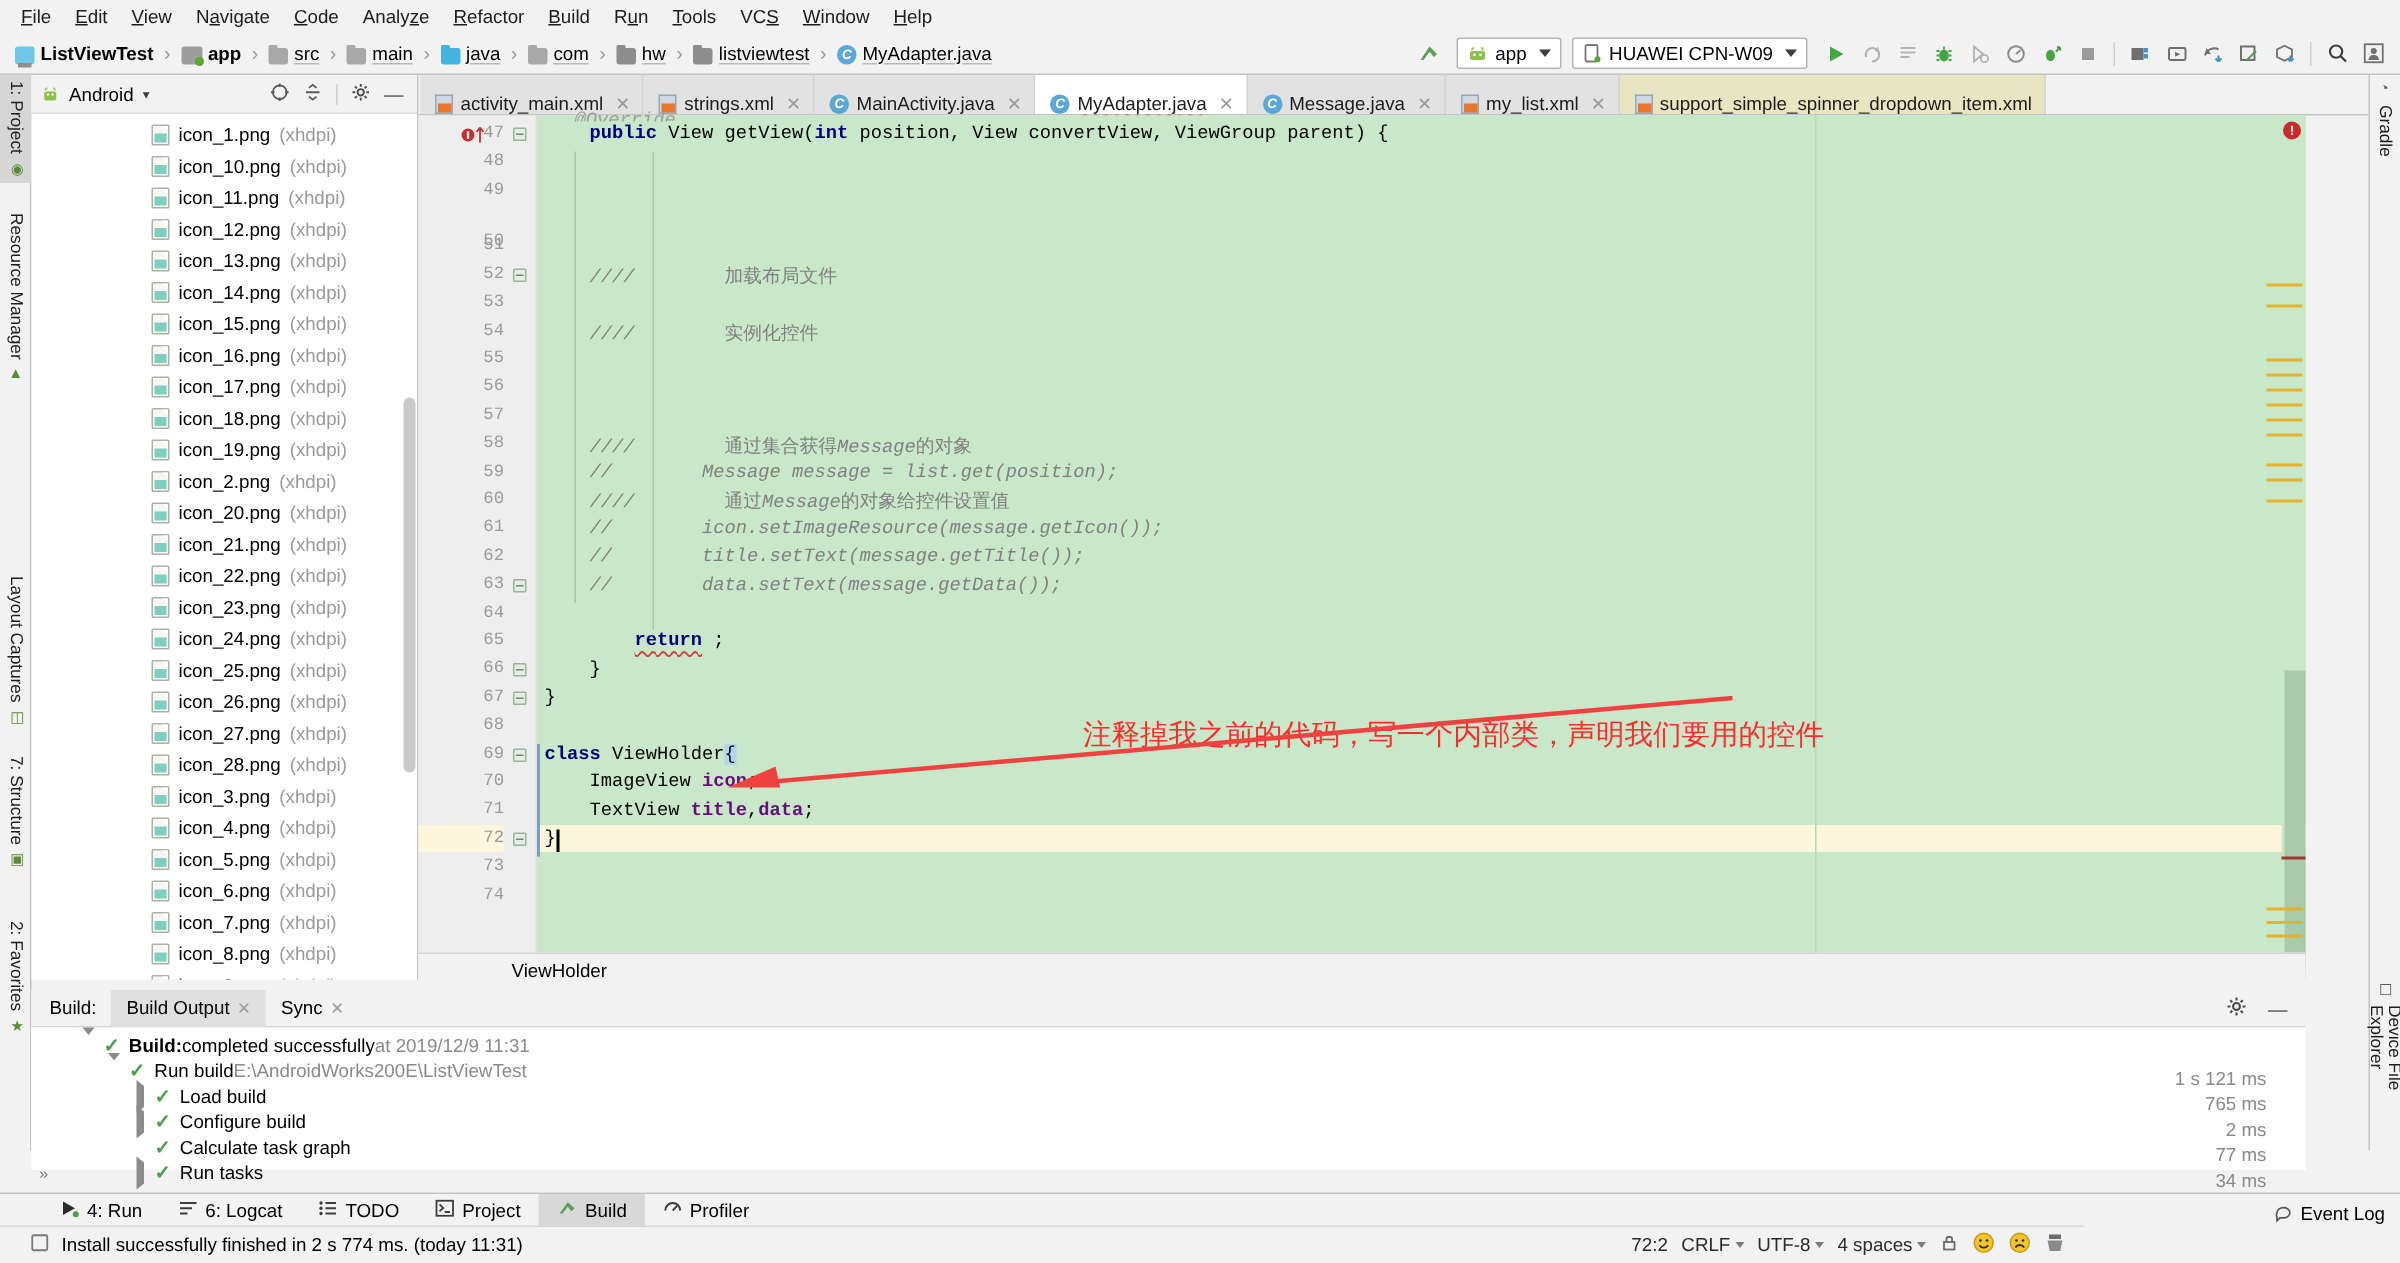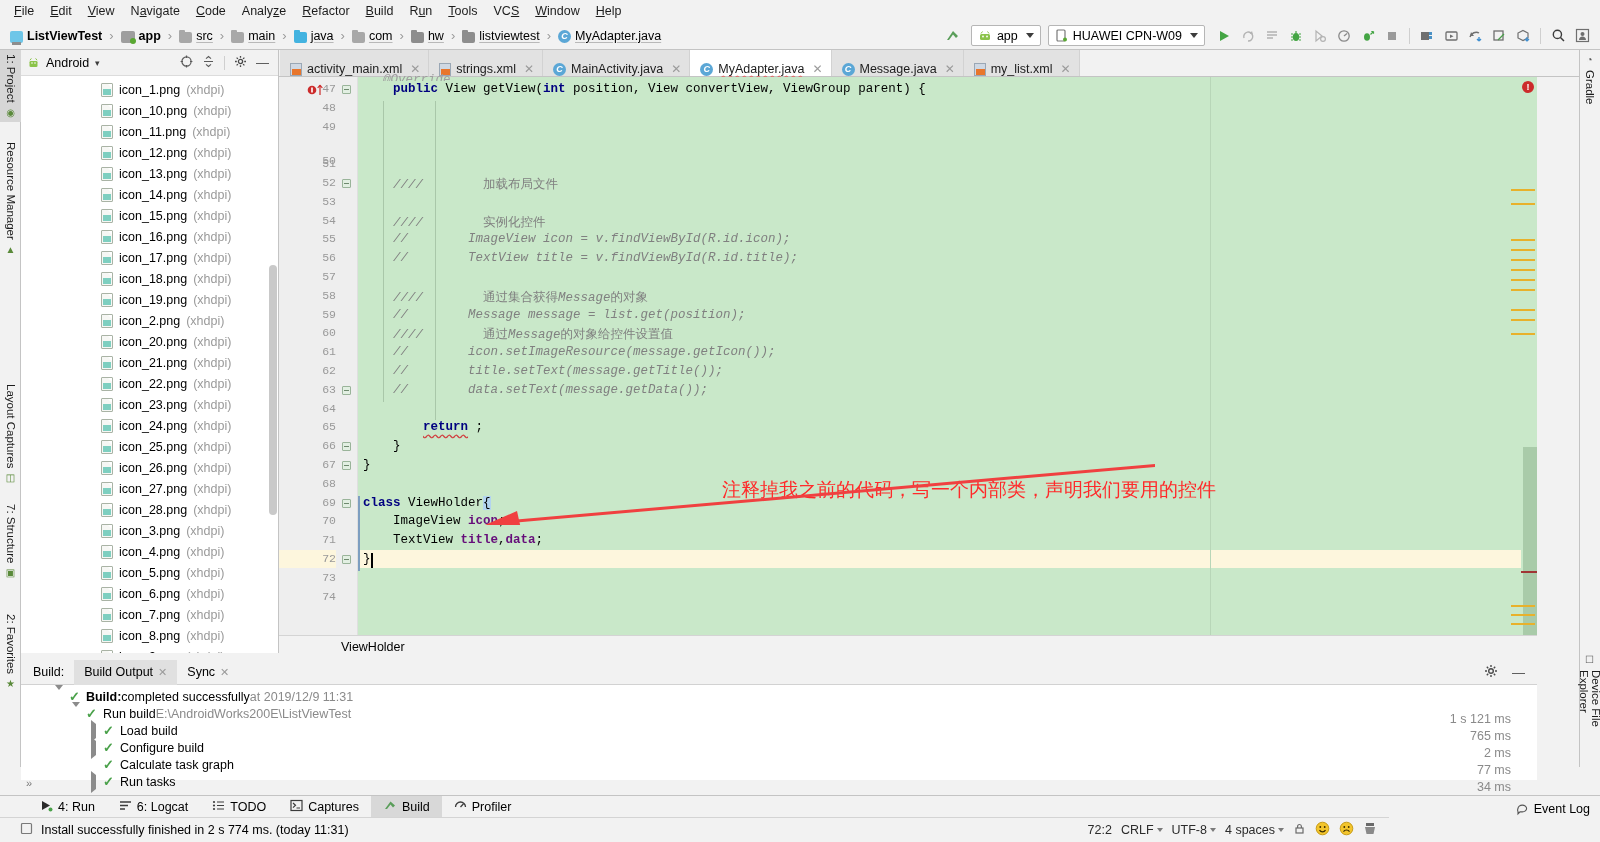--- a/index.html
+++ b/index.html
@@ -398,20 +398,24 @@
         </div>
         <div class="tab">
           <i class="ico cbadge">C</i>
           <span class="">Message.java</span>
           <span class="x">✕</span>
         </div>
         <div class="tab">
           <i class="ico xmlico"></i>
           <span class="">my_list.xml</span>
           <span class="x">✕</span>
+        </div>
+        <div class="tab yellow">
+          <i class="ico xmlico"></i>
+          <span class="">support_simple_spinner_dropdown_item.xml</span>
         </div>
       </div>
   </div>
 
   <div class="vstrip" id="vstrip">
       <div class="vitem sel" style="top: 0px;">
         <span>1: Project</span>
         <span style="font-size:10px;color:#5a8a3a;">◉</span>
       </div>
       <div class="vitem" style="top: 88px;">
@@ -651,22 +655,20 @@
       </div>
     <div class="codearea" id="codearea">
         <div class="cl cmt" style="top: -4px; left: 25px; color: rgb(158, 158, 158); overflow: hidden; height: 8px;">@Override</div>
         <div class="cl" style="top: 5px; left: 5px;">    <span class="kw">public</span> View getView(<span class="kw">int</span> position, View convertView, ViewGroup parent) {</div>
         <div class="cl" style="top: 23.8px; left: 5px;"></div>
         <div class="cl" style="top: 42.6px; left: 5px;"></div>
         <div class="cl" style="top: 61.4px; left: 5px;"></div>
         <div class="cl" style="top: 80.2px; left: 5px;"></div>
         <div class="cl" style="top: 99px; left: 5px;">    <span class="cmt">////</span>        <span class="cmtcn">加载布局文件</span></div>
         <div class="cl" style="top: 136.6px; left: 5px;">    <span class="cmt">////</span>        <span class="cmtcn">实例化控件</span></div>
-        <div class="cl" style="top: 155.4px; left: 5px;">    <span class="cmt">//        ImageView icon = v.findViewById(R.id.icon);</span></div>
-        <div class="cl" style="top: 174.2px; left: 5px;">    <span class="cmt">//        TextView title = v.findViewById(R.id.title);</span></div>
         <div class="cl" style="top: 211.8px; left: 5px;">    <span class="cmt">////</span>        <span class="cmtcn">通过集合获得</span><span class="cmt">Message</span><span class="cmtcn">的对象</span></div>
         <div class="cl" style="top: 230.6px; left: 5px;">    <span class="cmt">//        Message message = list.get(position);</span></div>
         <div class="cl" style="top: 249.4px; left: 5px;">    <span class="cmt">////</span>        <span class="cmtcn">通过</span><span class="cmt">Message</span><span class="cmtcn">的对象给控件设置值</span></div>
         <div class="cl" style="top: 268.2px; left: 5px;">    <span class="cmt">//        icon.setImageResource(message.getIcon());</span></div>
         <div class="cl" style="top: 287px; left: 5px;">    <span class="cmt">//        title.setText(message.getTitle());</span></div>
         <div class="cl" style="top: 305.8px; left: 5px;">    <span class="cmt">//        data.setText(message.getData());</span></div>
         <div class="cl" style="top: 324.6px; left: 5px;"></div>
         <div class="cl" style="top: 343.4px; left: 5px;">        <span class="kw redwave">return</span> ;</div>
         <div class="cl" style="top: 362.2px; left: 5px;">    }</div>
         <div class="cl" style="top: 381px; left: 5px;">}</div>
@@ -833,21 +835,21 @@
             <circle cx="2" cy="10" r="1.1" fill="#3c3c3c"></circle>
             <path d="M5 3h7M5 6.5h7M5 10h7" stroke="#3c3c3c" stroke-width="1.2"></path>
           </svg></span>
         <span>TODO</span>
       </div>
       <div class="tbitem">
         <span><svg width="13" height="13" viewBox="0 0 13 13">
             <rect x="1" y="1.5" width="11" height="10" fill="none" stroke="#3c3c3c" stroke-width="1.2"></rect>
             <path d="M3 4l2.5 2.3L3 8.6M6.5 9h3.5" stroke="#3c3c3c" stroke-width="1.2" fill="none"></path>
           </svg></span>
-        <span>Captures</span>
+        <span>Project</span>
       </div>
       <div class="tbitem sel">
         <span><svg width="14" height="14" viewBox="0 0 14 14">
             <path d="M2 11 L7.5 3.5 L12 7.5 L10 9.5 L7.5 6.5 L4 11 Z" fill="#5a9e5a"></path>
           </svg></span>
         <span>Build</span>
       </div>
       <div class="tbitem">
         <span><svg width="13" height="13" viewBox="0 0 13 13">
             <path d="M1.5 8a5 5 0 0 1 10 0" fill="none" stroke="#3c3c3c" stroke-width="1.3"></path>

